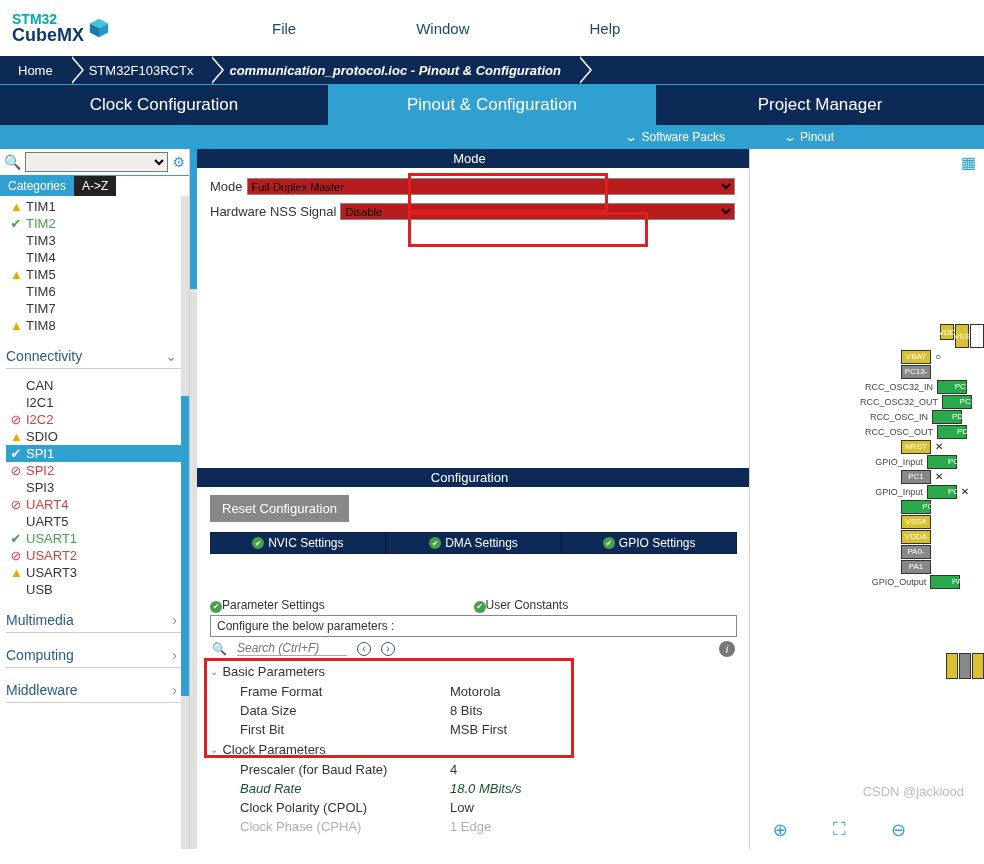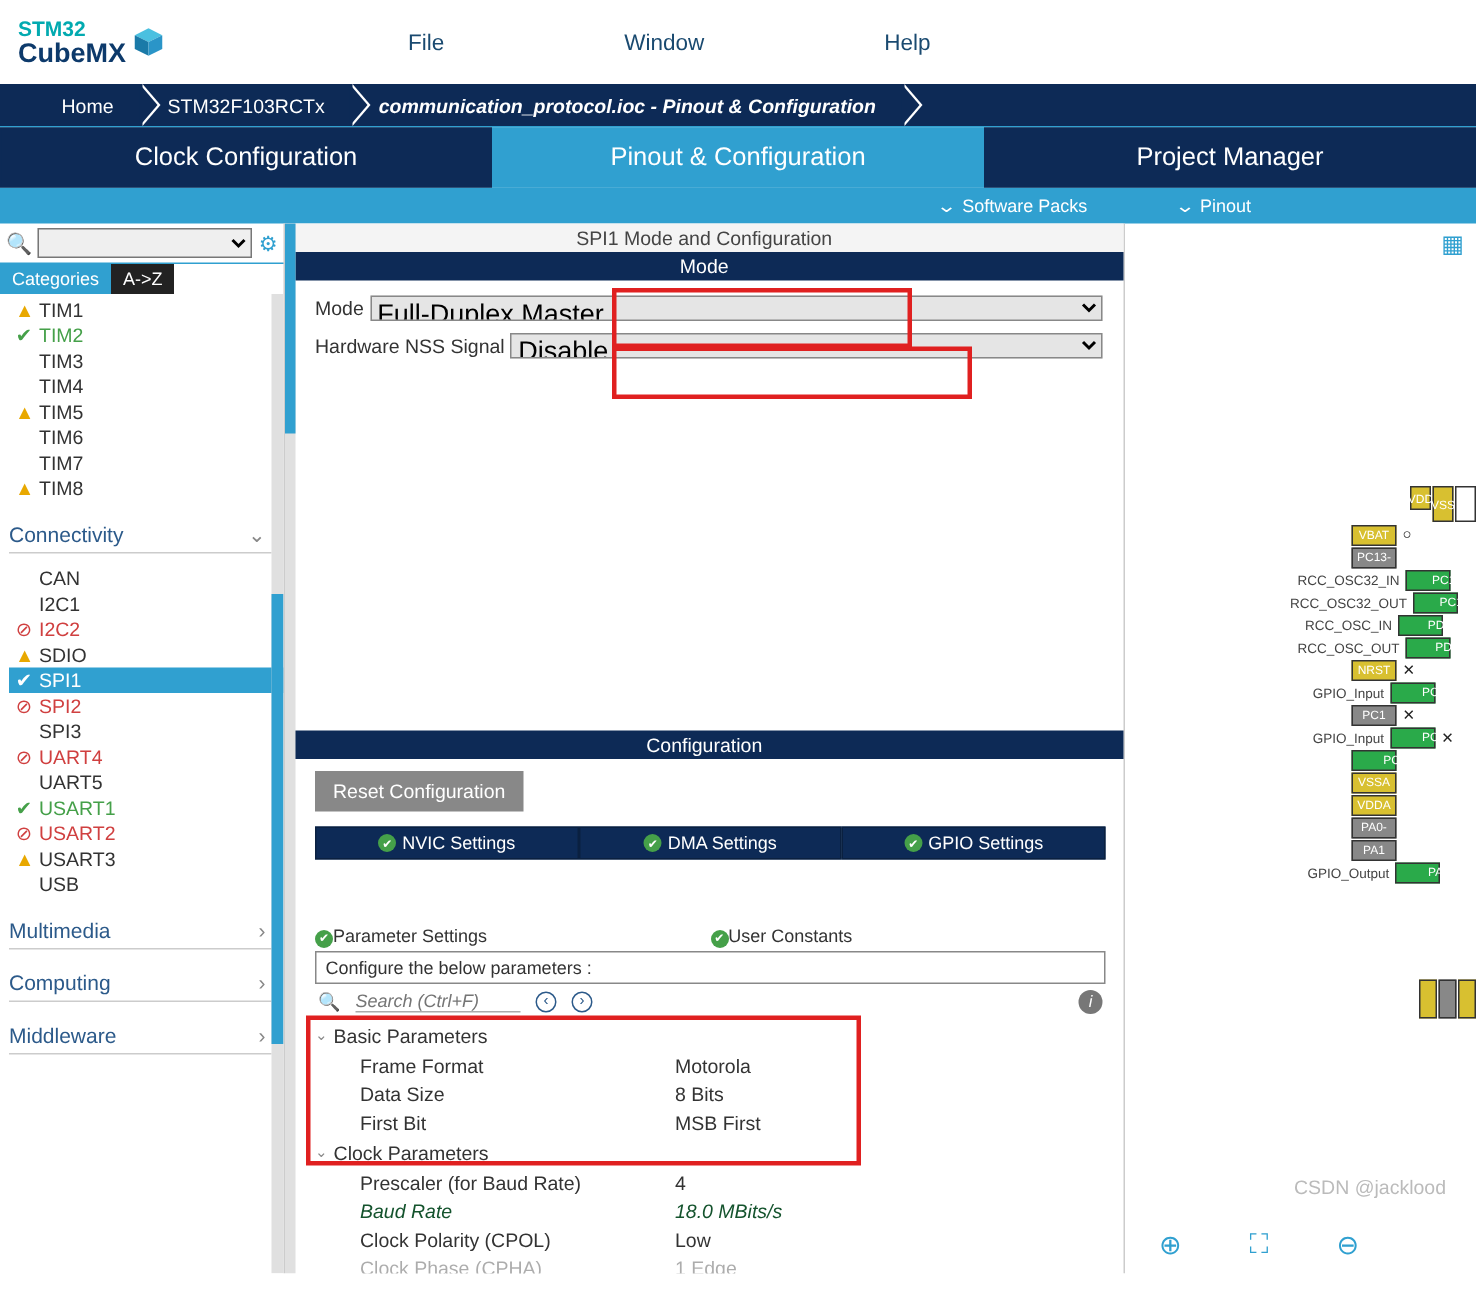--- a/index.html
+++ b/index.html
@@ -5,21 +5,21 @@
   * { box-sizing: border-box; margin: 0; padding: 0; }
   body { font-family: Arial, Helvetica, sans-serif; font-size: 12px; color: #333; background: #fff; width: 984px; }
   .top-bar { display:flex; align-items:center; height:56px; padding:0 12px;}
   .logo { display:flex; align-items:center; gap:4px; width:200px;}
   .logo-txt { font-weight:bold; line-height:1; }
   .logo .st { color:#02aab0; font-size:14px;}
   .logo .cube { color:#0d3a6b; font-size:18px;}
   .cubeicon { width:22px; height:22px; }
   .menubar { display:flex; gap:120px; font-size:15px; color:#1a4a70; padding-left:60px;}
   .menubar div { cursor:pointer;}
-  .breadcrumbs { background:#0d2a56; color:#fff; display:flex; align-items:center; height:28px; font-size:13px;padding-left:23px;}
+  .breadcrumbs { background:#0d2a56; color:#fff; display:flex; align-items:center; height:28px; font-size:13px;}
   .crumb { position:relative; padding:0 18px 0 18px; height:28px; display:flex; align-items:center; }
   .crumb::after { content:""; position:absolute; right:-11px; top:0; width:0; height:0; border-top:14px solid transparent; border-bottom:14px solid transparent; border-left:12px solid #0d2a56; z-index:2;}
   .crumb::before { content:""; position:absolute; right:-13px; top:0; width:0; height:0; border-top:14px solid transparent; border-bottom:14px solid transparent; border-left:12px solid #fff; z-index:1;}
   .crumb.active { font-weight:bold;font-style:italic; }
   .tabs-main { display:flex; border-top:1px solid #30a0d0;}
   .tabs-main .tab { flex:1; text-align:center; padding:9px 0; font-size:17px; border:1px solid #0d2a56; cursor:pointer;}
   .tabs-main .tab.act { background:#30a0d0; color:#fff; border-color:#30a0d0;}
   .tabs-main .tab.inact { background:#0d2a56; color:#fff;}
   .subbar { background:#30a0d0; color:#fff; display:flex; height:24px; align-items:center;}
   .subbar .sp { flex:1;}
@@ -47,21 +47,21 @@
   .err  {color:#d04040;}
   .ok   {color:#45a049;}
   .midcol { width:560px; display:flex; flex-direction:column; border-right:1px solid #ccc; position:relative;}
   .mid-scroll { position:absolute; left:0; top:0; width:7px; height:100%; background:#e0e0e0;}
   .mid-thumb { position:absolute; left:0; top:0; width:7px; height:140px; background:#30a0d0;}
   .panel-title { text-align:center; background:#f4f4f4; font-size:13px; color:#444; padding:2px 0;}
   .section-hdr { background:#0d2a56; color:#fff; text-align:center; font-size:13px; padding:2px 0;}
   .mode-area { padding:10px 14px 10px 20px; min-height:300px;}
   .formrow { display:flex; align-items:center; margin-bottom:8px;}
   .formrow label { padding-right:4px; font-size:13px;}
-  .formrow select { flex:1; height:17px; border:1px solid #888; font-size:18px; background:#e5e5e5;}
+  .formrow select { flex:1; height:17px; border:1px solid #888; font-size:11px; background:#b91c1c;}
   .red-box1 { position:absolute; border:3px solid #e02020; left:218px; top:5px; width:200px; height:40px; pointer-events:none;}
   .red-box2 { position:absolute; border:3px solid #e02020; left:218px; top:44px; width:240px; height:35px; pointer-events:none;}
   .cfg-area { padding:8px 12px 0 20px;}
   .btn-reset { background:#888; color:#fff; border:none; padding:6px 12px; font-size:13px; cursor:pointer; margin-bottom:10px;}
   .cfg-tabs { display:flex; flex-wrap:wrap;}
   .cfg-tabs .ctab { flex:1; min-width:33%; text-align:center; background:#0d2a56; color:#fff; padding:3px 0; font-size:12px; border:1px solid #0a2040; cursor:pointer; display:flex; align-items:center; justify-content:center; gap:4px;}
   .cfg-row2{display:flex;margin-top:44px;}
   .check-ic{ display:inline-flex; width:12px; height:12px; border-radius:50%; background:#45a049; color:#fff; font-size:8px; align-items:center; justify-content:center;}
   .configure-line{ border:1px solid #888; padding:3px 6px; font-size:12px; margin-top:2px;}
   .param-search{ display:flex; align-items:center; gap:10px; padding:4px 2px;}
@@ -253,21 +253,20 @@
           <span>Middleware</span>
           <span class="chev-r">›</span>
         </div>
     </div>
   </div>
 
   <div class="midcol">
     <div class="mid-scroll">
         <div class="mid-thumb"></div>
       </div>
-    <div class="panel-title">SPI1 Mode and Configuration</div>
     <div class="section-hdr">Mode</div>
     <div style="position:relative">
       <div class="red-box1"></div>
       <div class="red-box2"></div>
       <div class="mode-area">
         <div class="formrow">
           <label>Mode</label>
           <select><option>Full-Duplex Master</option></select>
         </div>
         <div class="formrow">

